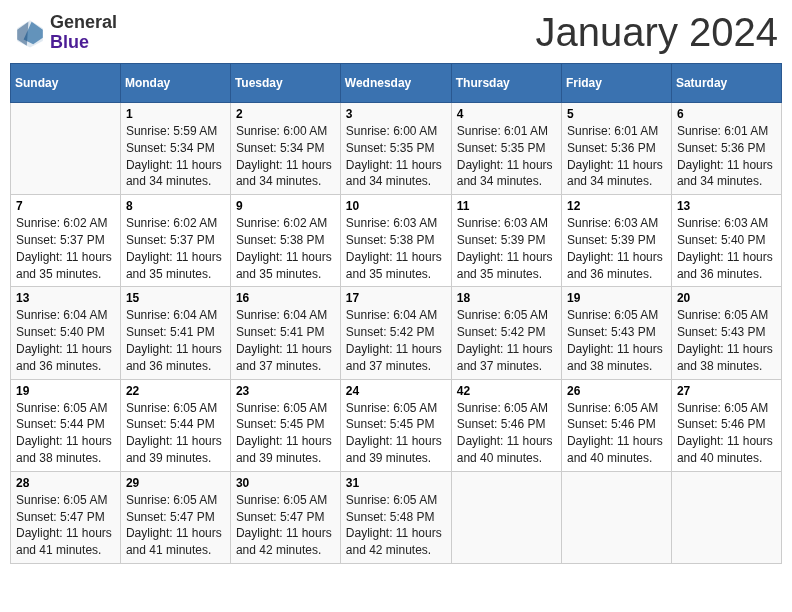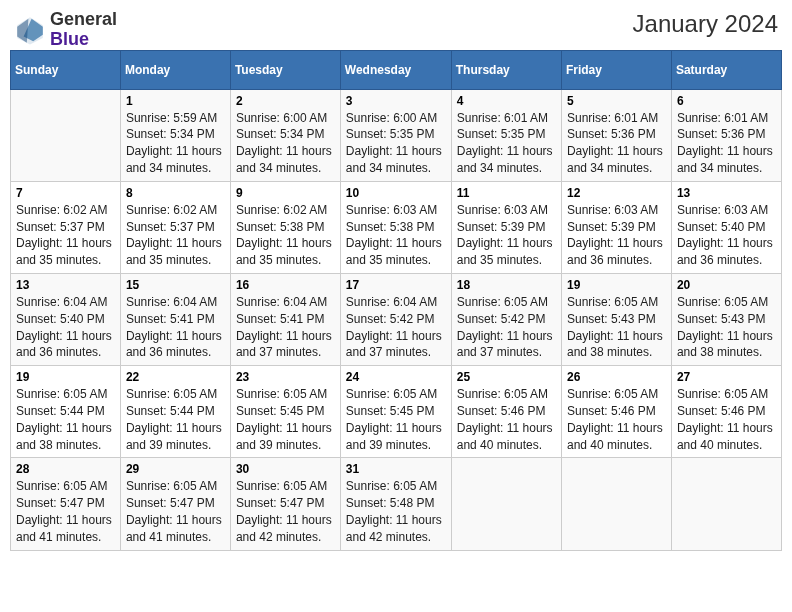--- a/index.html
+++ b/index.html
@@ -6,21 +6,22 @@
     body {
       font-family: Arial, sans-serif;
       background: #fff;
       width: 792px;
       min-height: 612px;
       padding: 10px;
     }
     .header {
       display: flex;
       justify-content: space-between;
-      align-items: flex-start;
+      align-items: center;
+      margin-bottom: 8px;
       padding: 0 4px;
     }
     .logo {
       display: flex;
       align-items: center;
       gap: 4px;
     }
     .logo-text {
       font-size: 18px;
       font-weight: bold;
@@ -29,21 +30,21 @@
     .logo-general { color: #333; }
     .logo-blue { color: #4c1d95; }
     .logo-icon {
       width: 32px;
       height: 32px;
     }
     .title-block {
       text-align: right;
     }
     .month-title {
-      font-size: 24px;
+      font-size: 40px;
       font-weight: normal;
       color: #333;
     }
     .subtitle {
       font-size: 16px;
       color: #555;
     }
     table {
       width: 100%;
       border-collapse: collapse;
@@ -290,21 +291,21 @@
 and 39 minutes.</div>
         </td>
         <td>
           <span class="day-num">24</span>
           <div class="day-info" style="white-space: pre-line;">Sunrise: 6:05 AM
 Sunset: 5:45 PM
 Daylight: 11 hours
 and 39 minutes.</div>
         </td>
         <td>
-          <span class="day-num">25</span>
+          <span class="day-num">42</span>
           <div class="day-info" style="white-space: pre-line;">Sunrise: 6:05 AM
 Sunset: 5:46 PM
 Daylight: 11 hours
 and 40 minutes.</div>
         </td>
         <td>
           <span class="day-num">26</span>
           <div class="day-info" style="white-space: pre-line;">Sunrise: 6:05 AM
 Sunset: 5:46 PM
 Daylight: 11 hours

